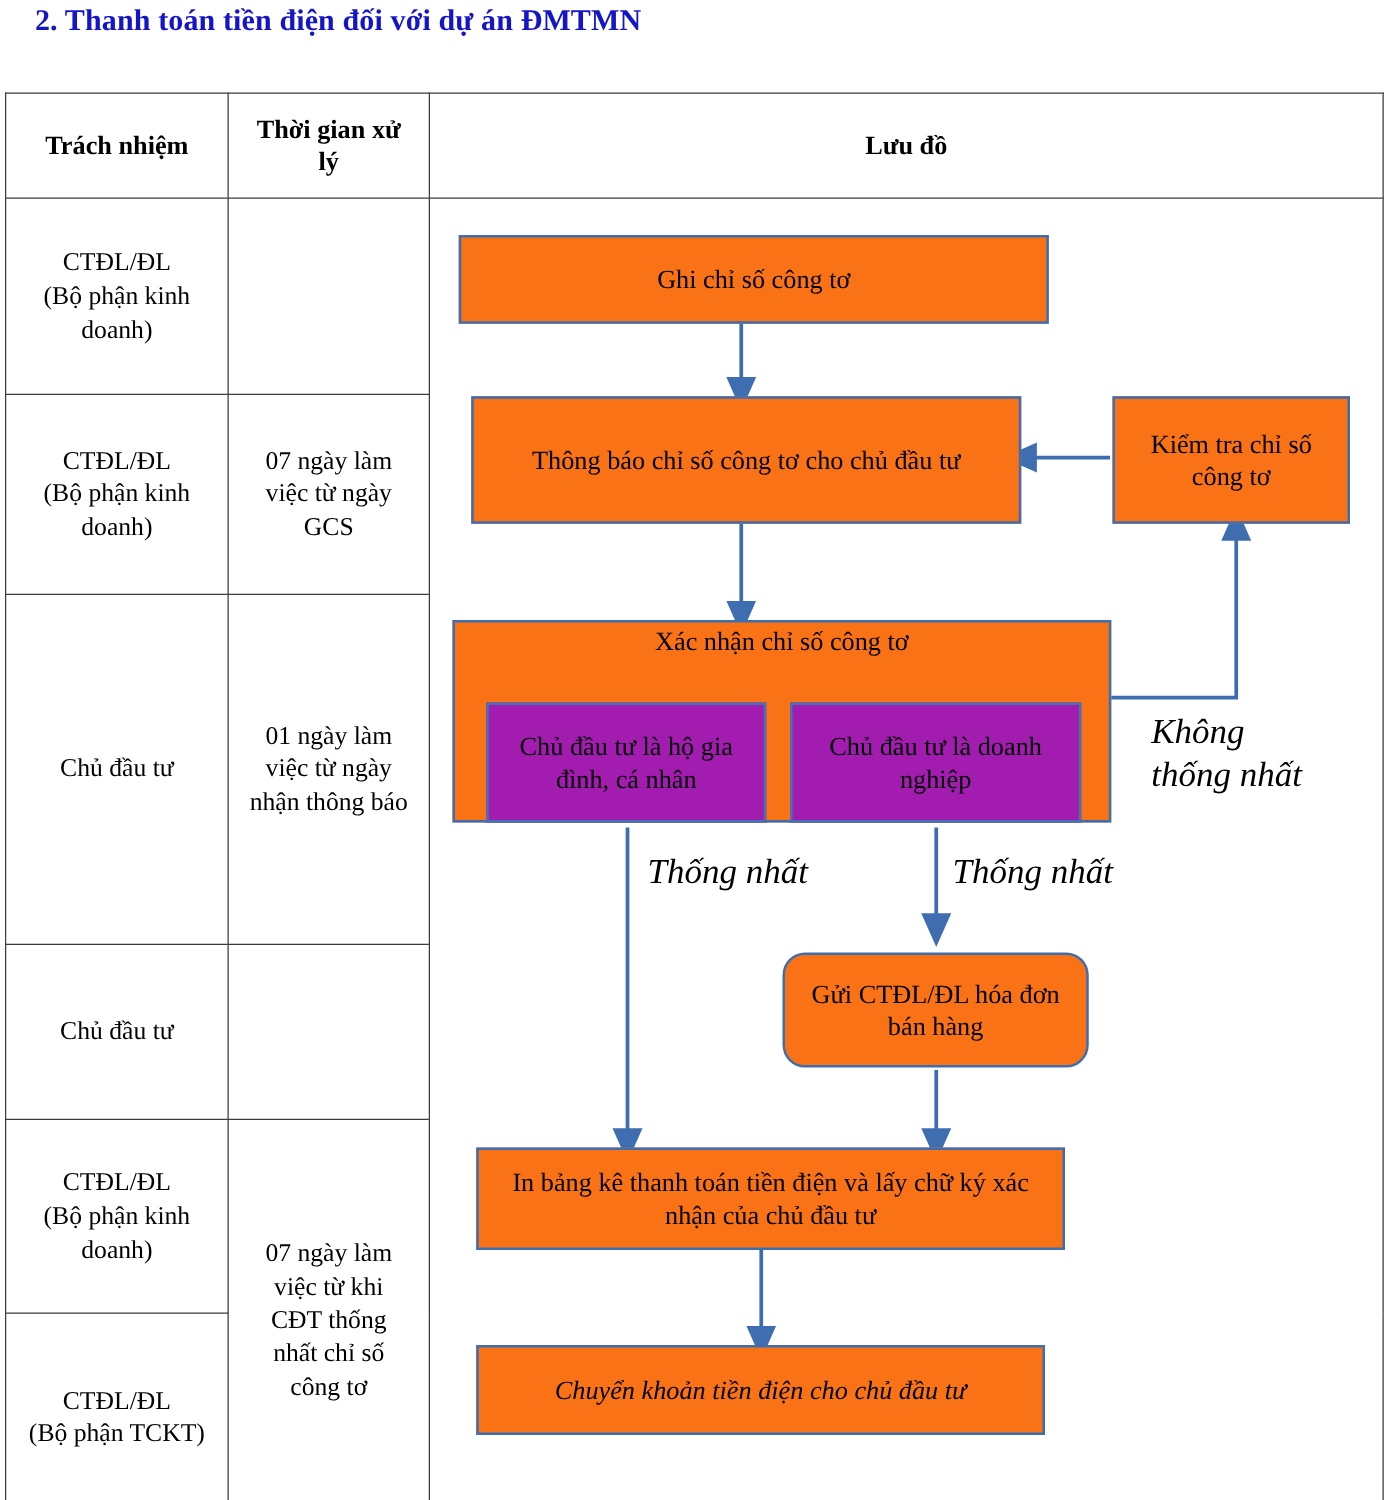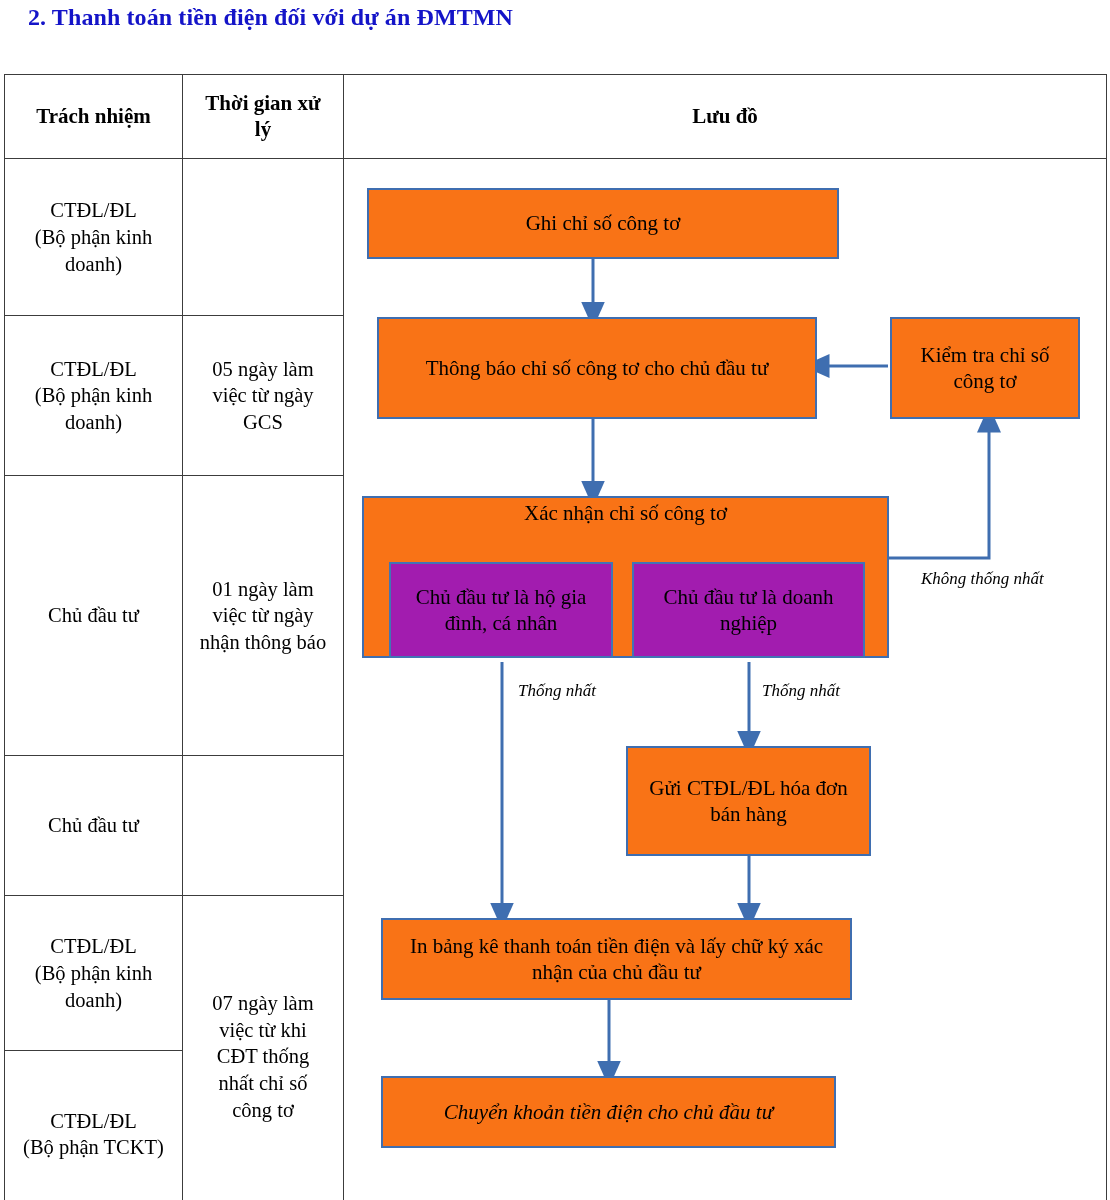--- a/index.html
+++ b/index.html
@@ -93,21 +93,21 @@
   .node.sub {
     background: #a21caf;
     border: 2px solid #4274b4;
   }
   .node.container {
     align-items: flex-start;
   }
   .edge-label {
     position: absolute;
     font-style: italic;
-    font-size: 17px;
+    font-size: 28px;
     line-height: 1.25;
     color: #000000;
     white-space: nowrap;
   }
   .edge-label.wrap { white-space: normal; width: 130px; }
 
   svg#connectors {
     position: absolute;
     left: 0; top: 0;
     width: 763px; height: 1123px;
@@ -132,21 +132,21 @@
     </tr>
   </thead>
   <tbody>
     <tr class="r1">
       <td class="resp-cell">CTĐL/ĐL<br>(Bộ phận kinh doanh)</td>
       <td class="time-cell"></td>
       <td class="flow-cell" rowspan="6"></td>
     </tr>
     <tr class="r2">
       <td class="resp-cell">CTĐL/ĐL<br>(Bộ phận kinh doanh)</td>
-      <td class="time-cell">05 ngày làm việc từ ngày GCS</td>
+      <td class="time-cell">07 ngày làm việc từ ngày GCS</td>
     </tr>
     <tr class="r3">
       <td class="resp-cell">Chủ đầu tư</td>
       <td class="time-cell">01 ngày làm việc từ ngày nhận thông báo</td>
     </tr>
     <tr class="r4">
       <td class="resp-cell">Chủ đầu tư</td>
       <td class="time-cell"></td>
     </tr>
     <tr class="r5">
@@ -194,21 +194,21 @@
   <div class="node" style="left:547px; top:243px; width:190px; height:102px;">Kiểm tra chỉ số công tơ</div>
 
   <div class="node container" style="left:19px; top:422px; width:527px; height:162px;">
     <span>Xác nhận chỉ số công tơ</span>
   </div>
 
   <div class="node sub" style="left:46px; top:488px; width:224px; height:96px;">Chủ đầu tư là hộ gia đình, cá nhân</div>
 
   <div class="node sub" style="left:289px; top:488px; width:233px; height:96px;">Chủ đầu tư là doanh nghiệp</div>
 
-  <div class="node" style="left:283px; top:672px; width:245px; height:110px;">Gửi CTĐL/ĐL hóa đơn bán hàng</div>
+  <div class="node" style="left:283px; top:688px; width:245px; height:92px;border-radius:18px;">Gửi CTĐL/ĐL hóa đơn bán hàng</div>
 
   <div class="node" style="left:38px; top:844px; width:471px; height:82px;">In bảng kê thanh toán tiền điện và lấy chữ ký xác nhận của chủ đầu tư</div>
 
   <div class="node" style="left:38px; top:1002px; width:455px; height:72px;font-style:italic;">Chuyển khoản tiền điện cho chủ đầu tư</div>
 
   <div class="edge-label wrap" style="left:578px; top:494px;">Không thống nhất</div>
 
   <div class="edge-label" style="left:175px; top:606px;">Thống nhất</div>
 
   <div class="edge-label" style="left:419px; top:606px;">Thống nhất</div>

